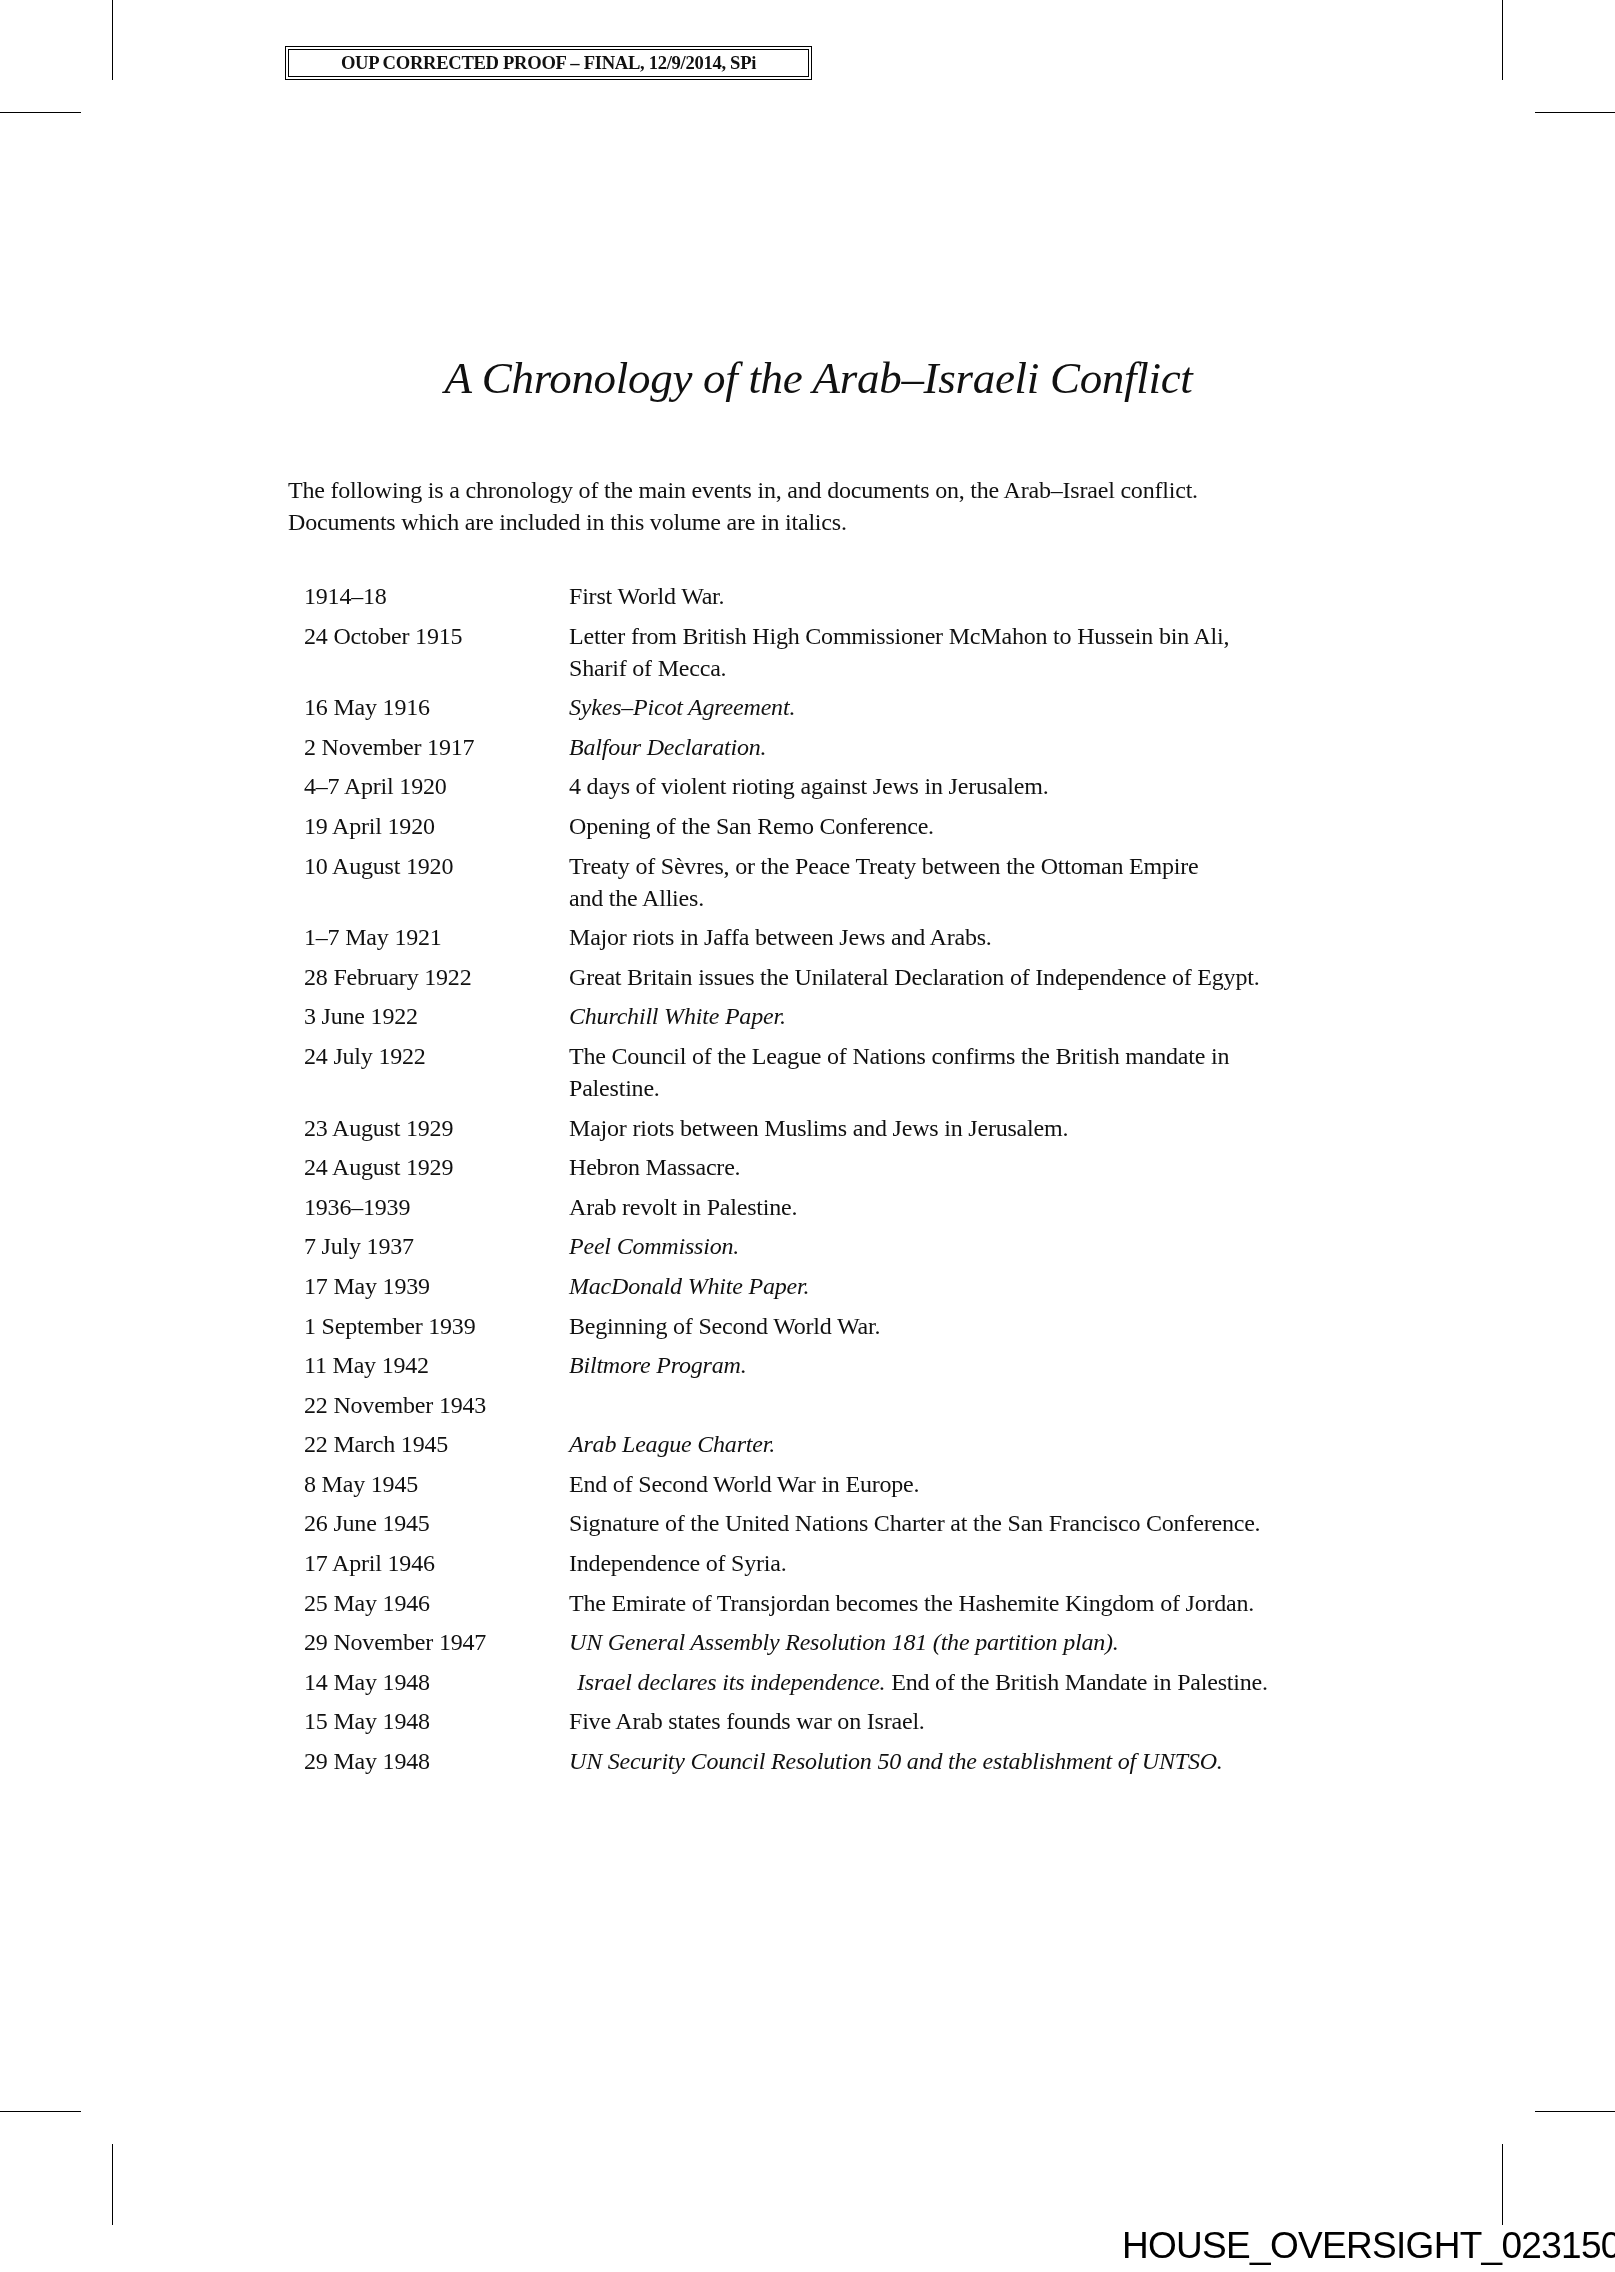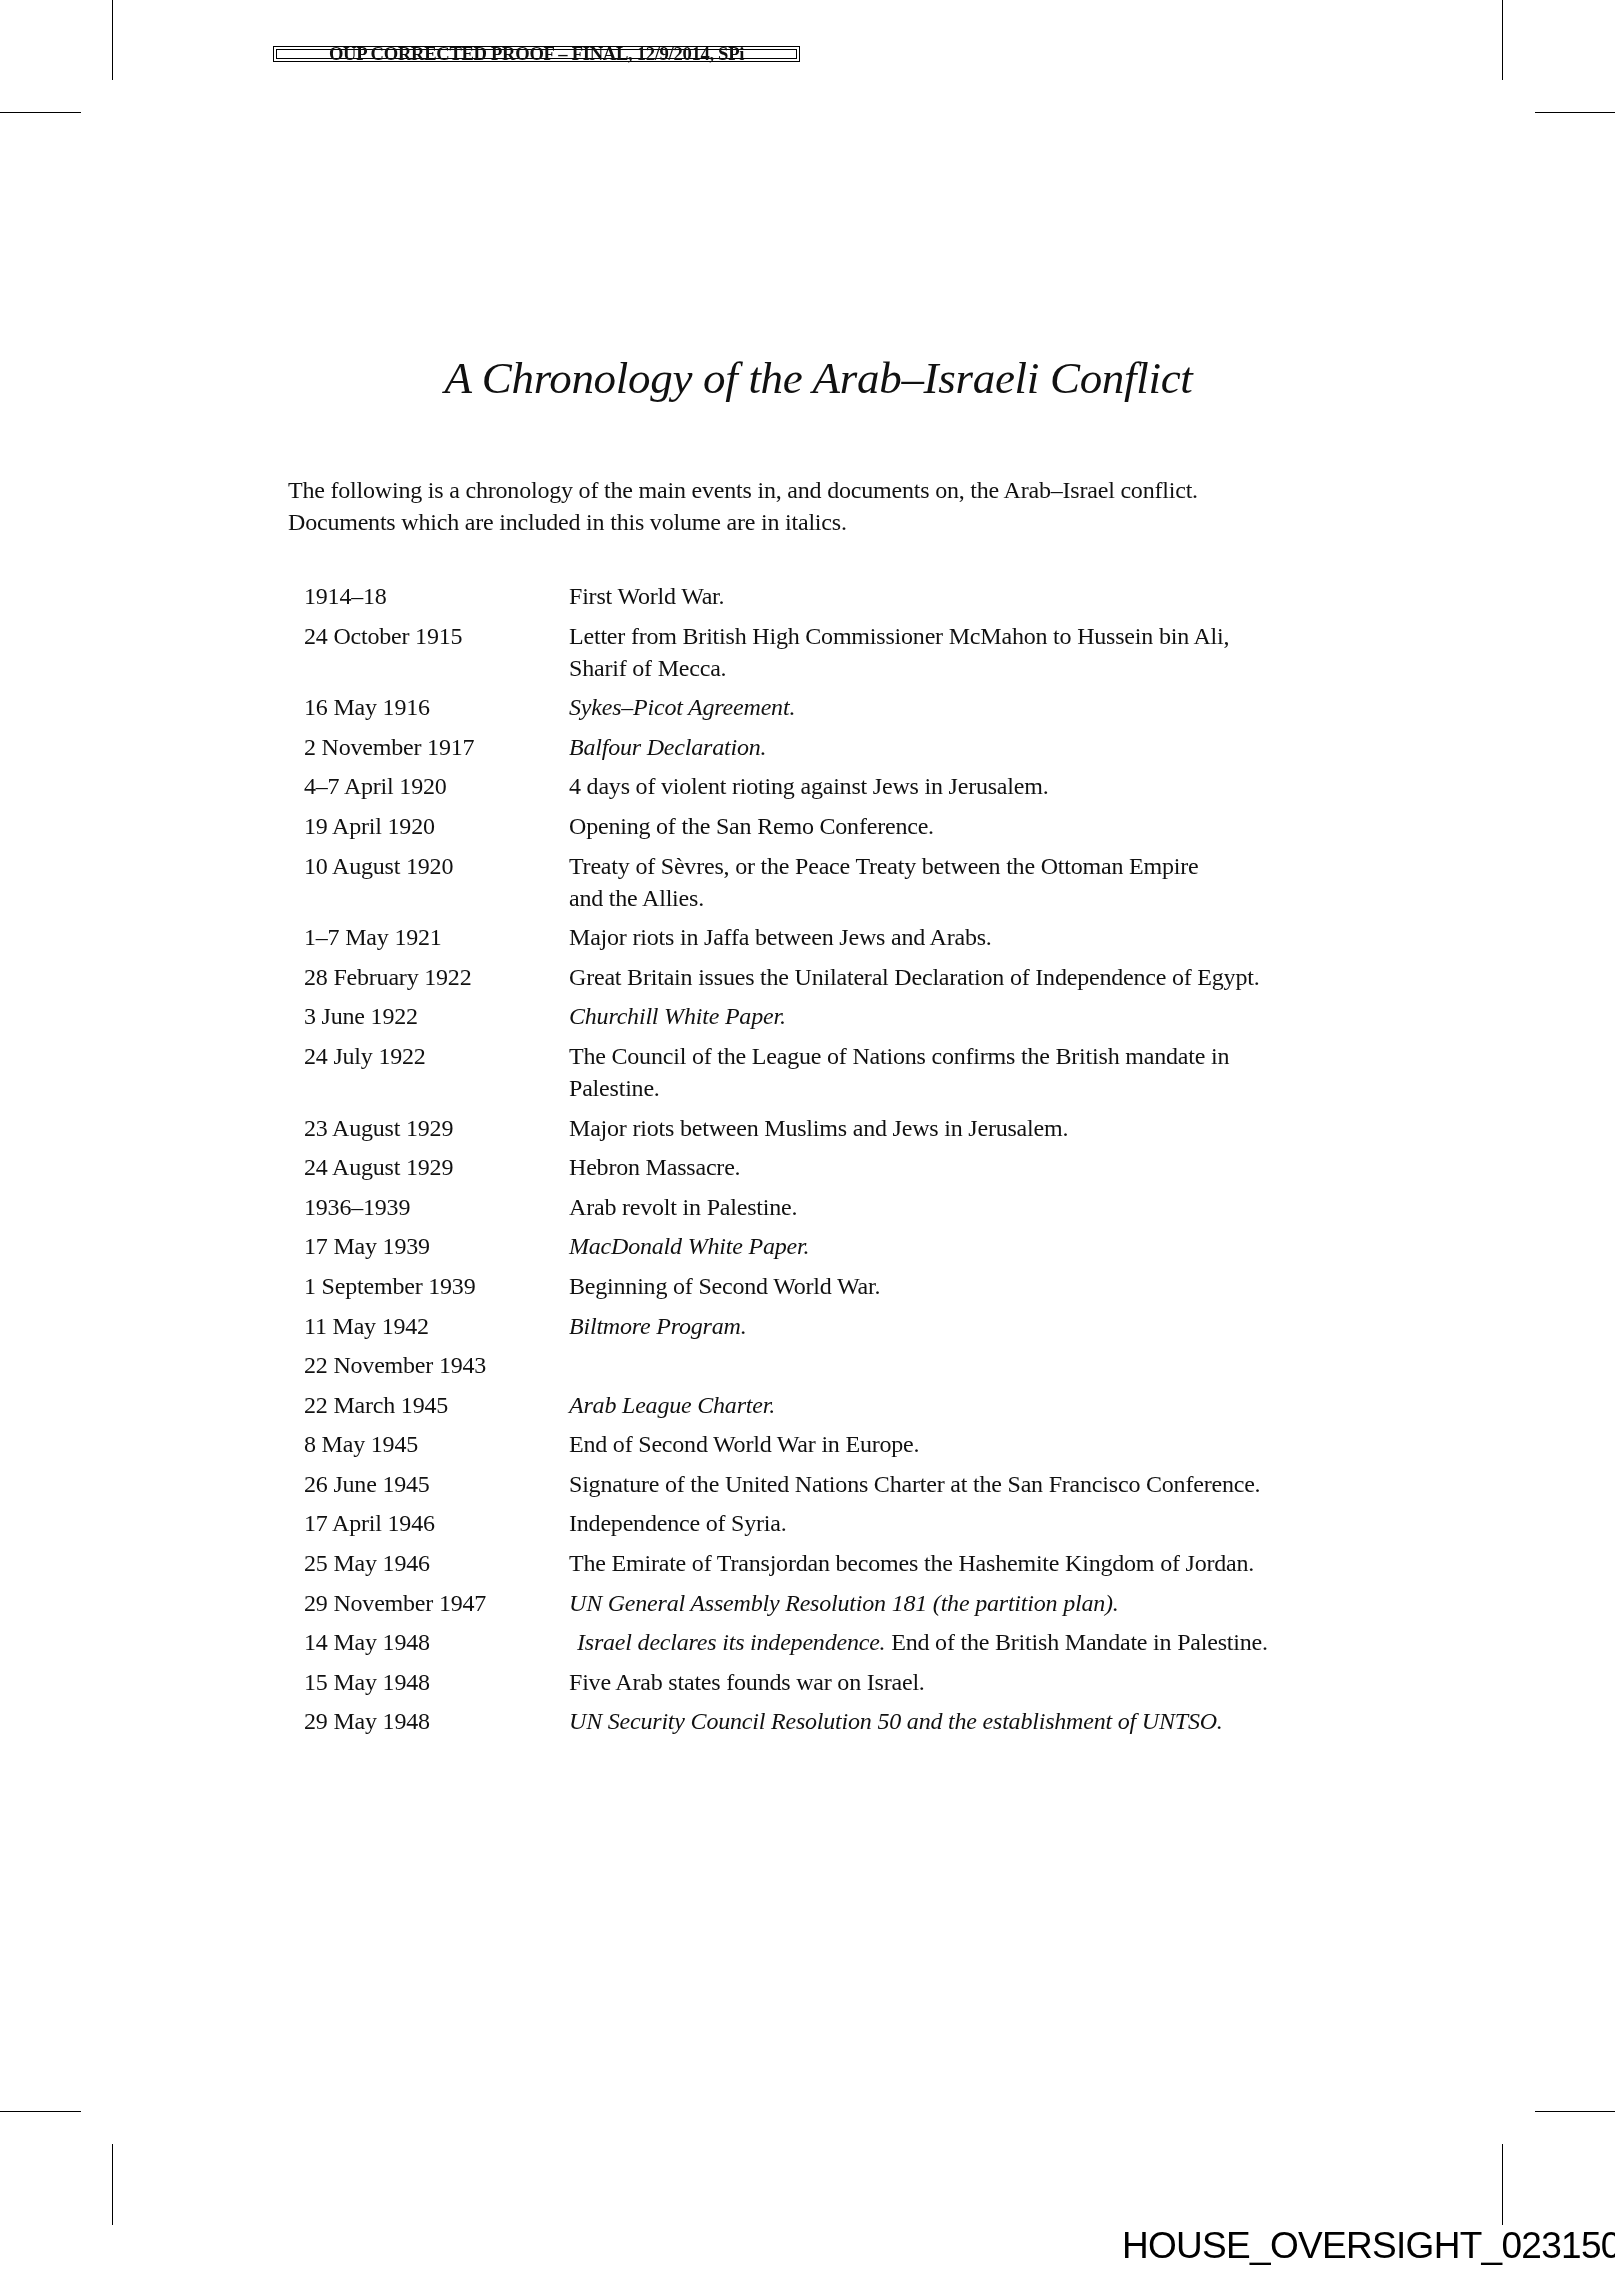--- a/index.html
+++ b/index.html
@@ -17,24 +17,24 @@
     }
     .crop {
       position: absolute;
       background: #000000;
     }
     .crop.v { width: 1.4px; }
     .crop.h { height: 1.4px; }
 
     .proof-box {
       position: absolute;
-      left: 273px;
+      left: 285px;
       top: 46px;
       width: 527px;
-      height: 16px;
+      height: 34px;
       border: 1.4px solid #000;
       box-sizing: border-box;
       padding: 2.1px;
     }
     .proof-inner {
       width: 100%;
       height: 100%;
       border: 1.4px solid #000;
       box-sizing: border-box;
       display: flex;
@@ -193,20 +193,24 @@
   </div>
   <div class="row">
     <div class="date">24 August 1929</div>
     <div class="desc">Hebron Massacre.</div>
   </div>
   <div class="row">
     <div class="date">1936–1939</div>
     <div class="desc">Arab revolt in Palestine.</div>
   </div>
   <div class="row">
+    <div class="date">7 July 1937</div>
+    <div class="desc it">Peel Commission.</div>
+  </div>
+  <div class="row">
     <div class="date">17 May 1939</div>
     <div class="desc it">MacDonald White Paper.</div>
   </div>
   <div class="row">
     <div class="date">1 September 1939</div>
     <div class="desc">Beginning of Second World War.</div>
   </div>
   <div class="row">
     <div class="date">11 May 1942</div>
     <div class="desc it">Biltmore Program.</div>

